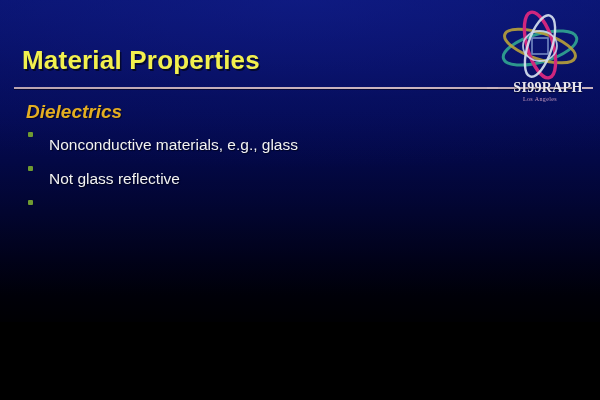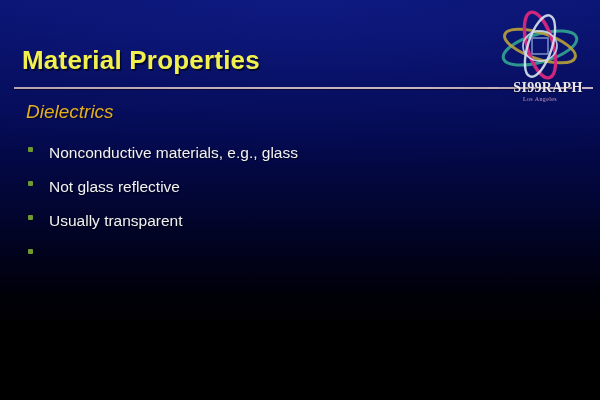--- a/index.html
+++ b/index.html
@@ -53,37 +53,37 @@
        #b9a3b0 0%, #c4aeb9 35%, #cbb5bf 70%, #b59fae 100%);
     box-shadow: 0 1px 0 rgba(0,0,0,0.45);
   }
 
   
   #subtitle {
     position: absolute;
     left: 26px;
     top: 101px;
     font-size: 19px;
-    font-weight: normal;
+    font-weight: bold;
     font-style: italic;
     color: #e4ae21;
     text-shadow: 1.2px 1.2px 0 rgba(0,0,0,0.5);
     white-space: nowrap;
   }
 
   
   #bullets {
     position: absolute;
     left: 28px;
     top: 136px;
     width: 480px;
   }
   .bullet-row {
     display: flex;
-    align-items: center;
+    align-items: flex-start;
     height: 34px;
   }
   .bullet-dot {
     width: 5px;
     height: 5px;
     background: #6f9a32;
     margin-right: 16px;
     flex: 0 0 auto;
     position: relative;
     top: -4px;
@@ -161,24 +161,20 @@
     <div class="bullet-row">
       <span class="bullet-dot"></span>
       <span class="bullet-text">Nonconductive materials, e.g., glass</span>
     </div>
 
     <div class="bullet-row">
       <span class="bullet-dot"></span>
       <span class="bullet-text">Not glass reflective</span>
     </div>
 
-    <div class="bullet-row">
-      <span class="bullet-dot"></span>
-      <span class="bullet-text">Usually transparent</span>
-    </div>
 
     <div class="bullet-row">
       <span class="bullet-dot"></span>
     </div>
 
   </div>
 
   <div id="logo">
 
     <svg id="logo-rings" viewBox="0 0 92 74">

